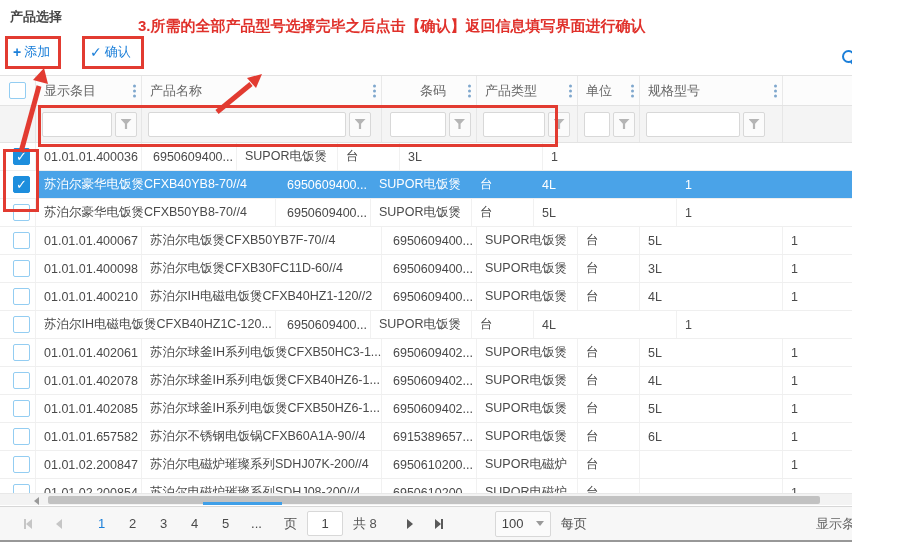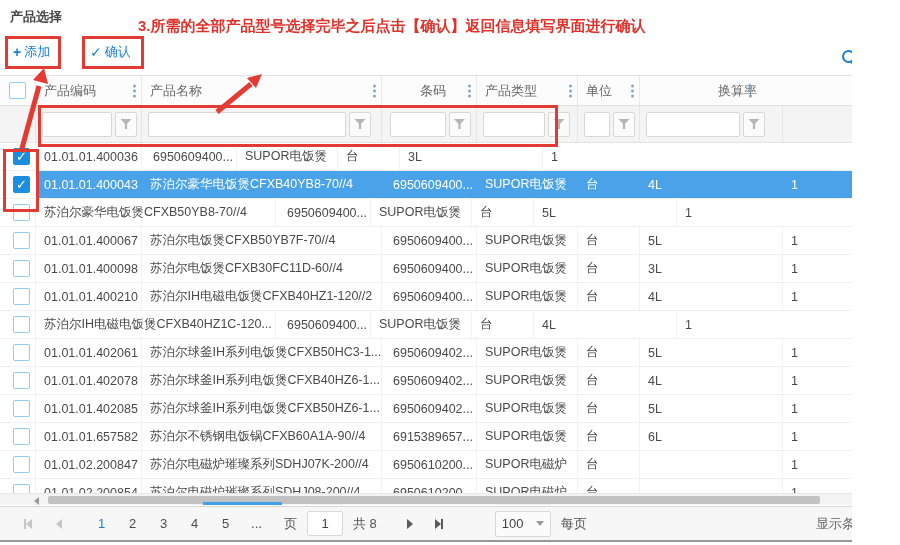--- a/index.html
+++ b/index.html
@@ -135,21 +135,21 @@
     <polygon points="52,8 46,22 37,12" fill="#e23b31"></polygon>
   </svg>
 
   <div class="grid">
 
     <div class="hrow">
       <div class="hcell cbcell w0">
         <span class="cbx"></span>
       </div>
       <div class="hcell w1">
-        <span>产品编码</span>
+        <span>显示条目</span>
         <span class="dots">
             <i></i>
             <i></i>
             <i></i>
           </span>
       </div>
       <div class="hcell w2">
         <span>产品名称</span>
         <span class="dots">
             <i></i>
@@ -168,20 +168,28 @@
       <div class="hcell w4">
         <span>产品类型</span>
         <span class="dots">
             <i></i>
             <i></i>
             <i></i>
           </span>
       </div>
       <div class="hcell w5">
         <span>单位</span>
+        <span class="dots">
+            <i></i>
+            <i></i>
+            <i></i>
+          </span>
+      </div>
+      <div class="hcell w6">
+        <span>规格型号</span>
         <span class="dots">
             <i></i>
             <i></i>
             <i></i>
           </span>
       </div>
       <div class="hcell w7">
         <span>换算率</span>
         <span class="dots">
             <i></i>
@@ -241,21 +249,20 @@
           <div class="cell w3">6950609400...</div>
           <div class="cell w4">SUPOR电饭煲</div>
           <div class="cell w5">台</div>
           <div class="cell w6">3L</div>
           <div class="cell w7">1</div>
         </div>
         <div class="trow sel">
           <div class="cell cbcell w0">
             <span class="cbx on"></span>
           </div>
-          <div class="cell w1">01.01.01.400043</div>
           <div class="cell w2">苏泊尔豪华电饭煲CFXB40YB8-70//4</div>
           <div class="cell w3">6950609400...</div>
           <div class="cell w4">SUPOR电饭煲</div>
           <div class="cell w5">台</div>
           <div class="cell w6">4L</div>
           <div class="cell w7">1</div>
         </div>
         <div class="trow">
           <div class="cell cbcell w0">
             <span class="cbx"></span>

